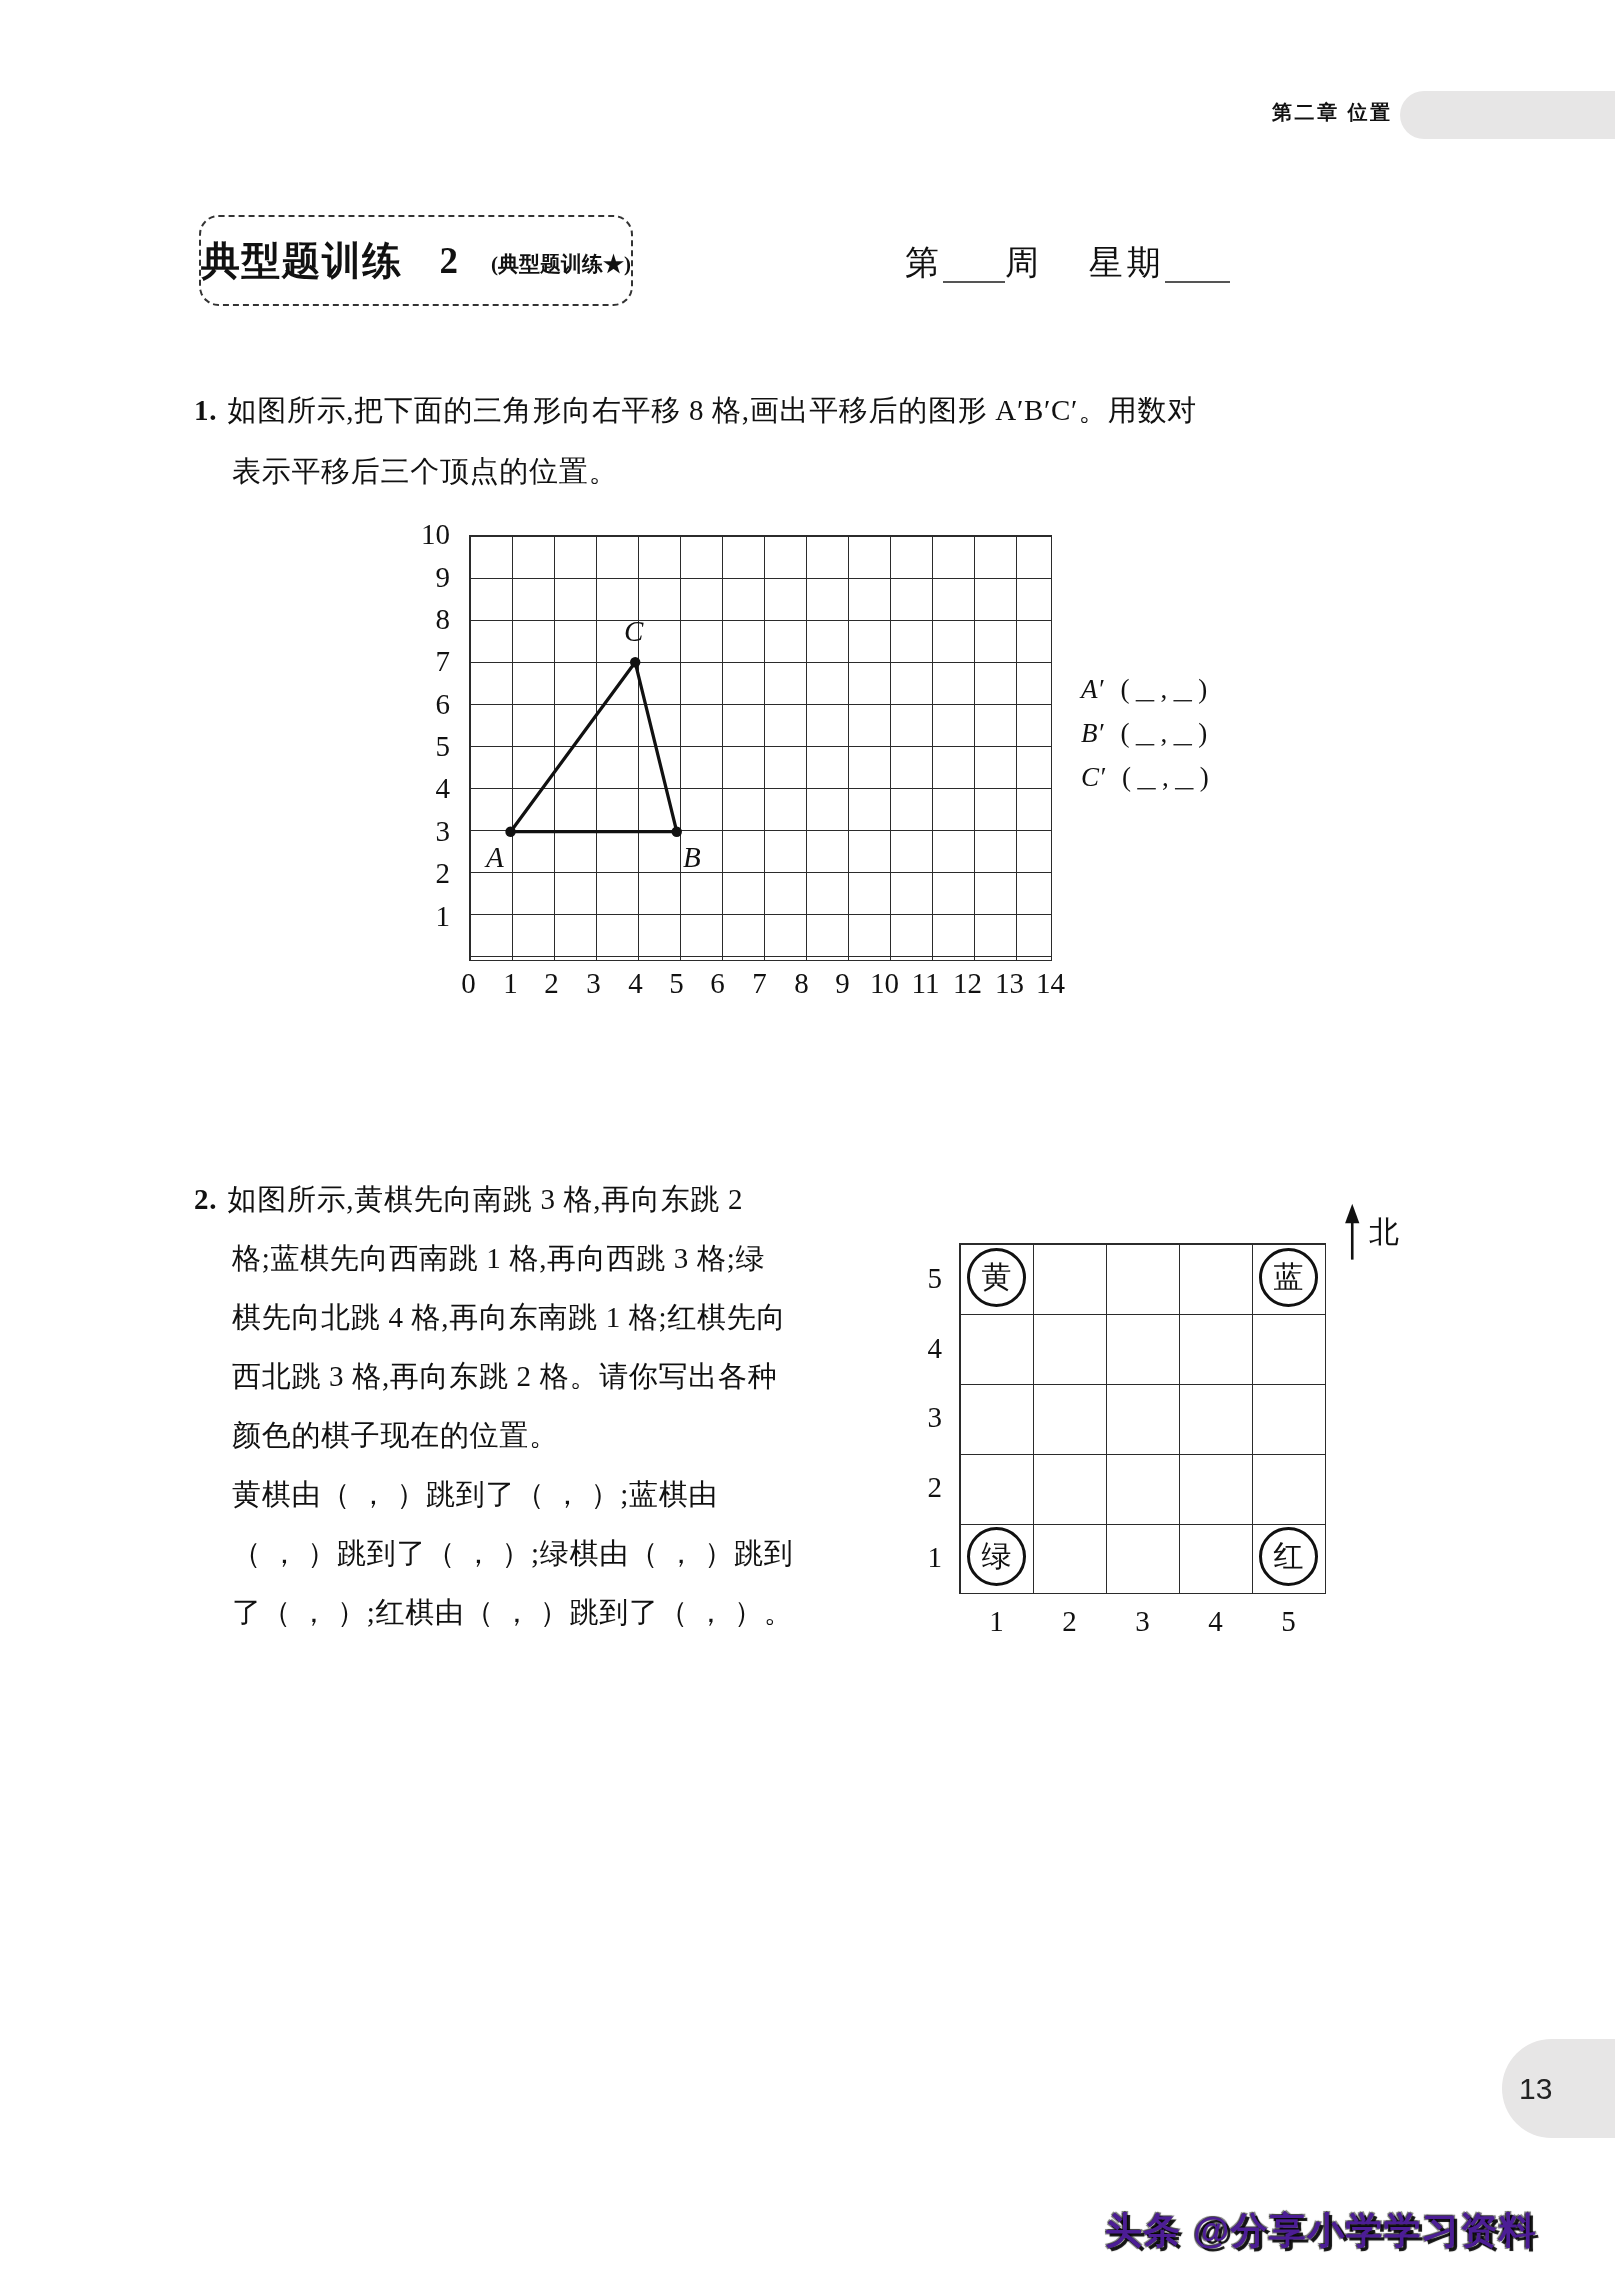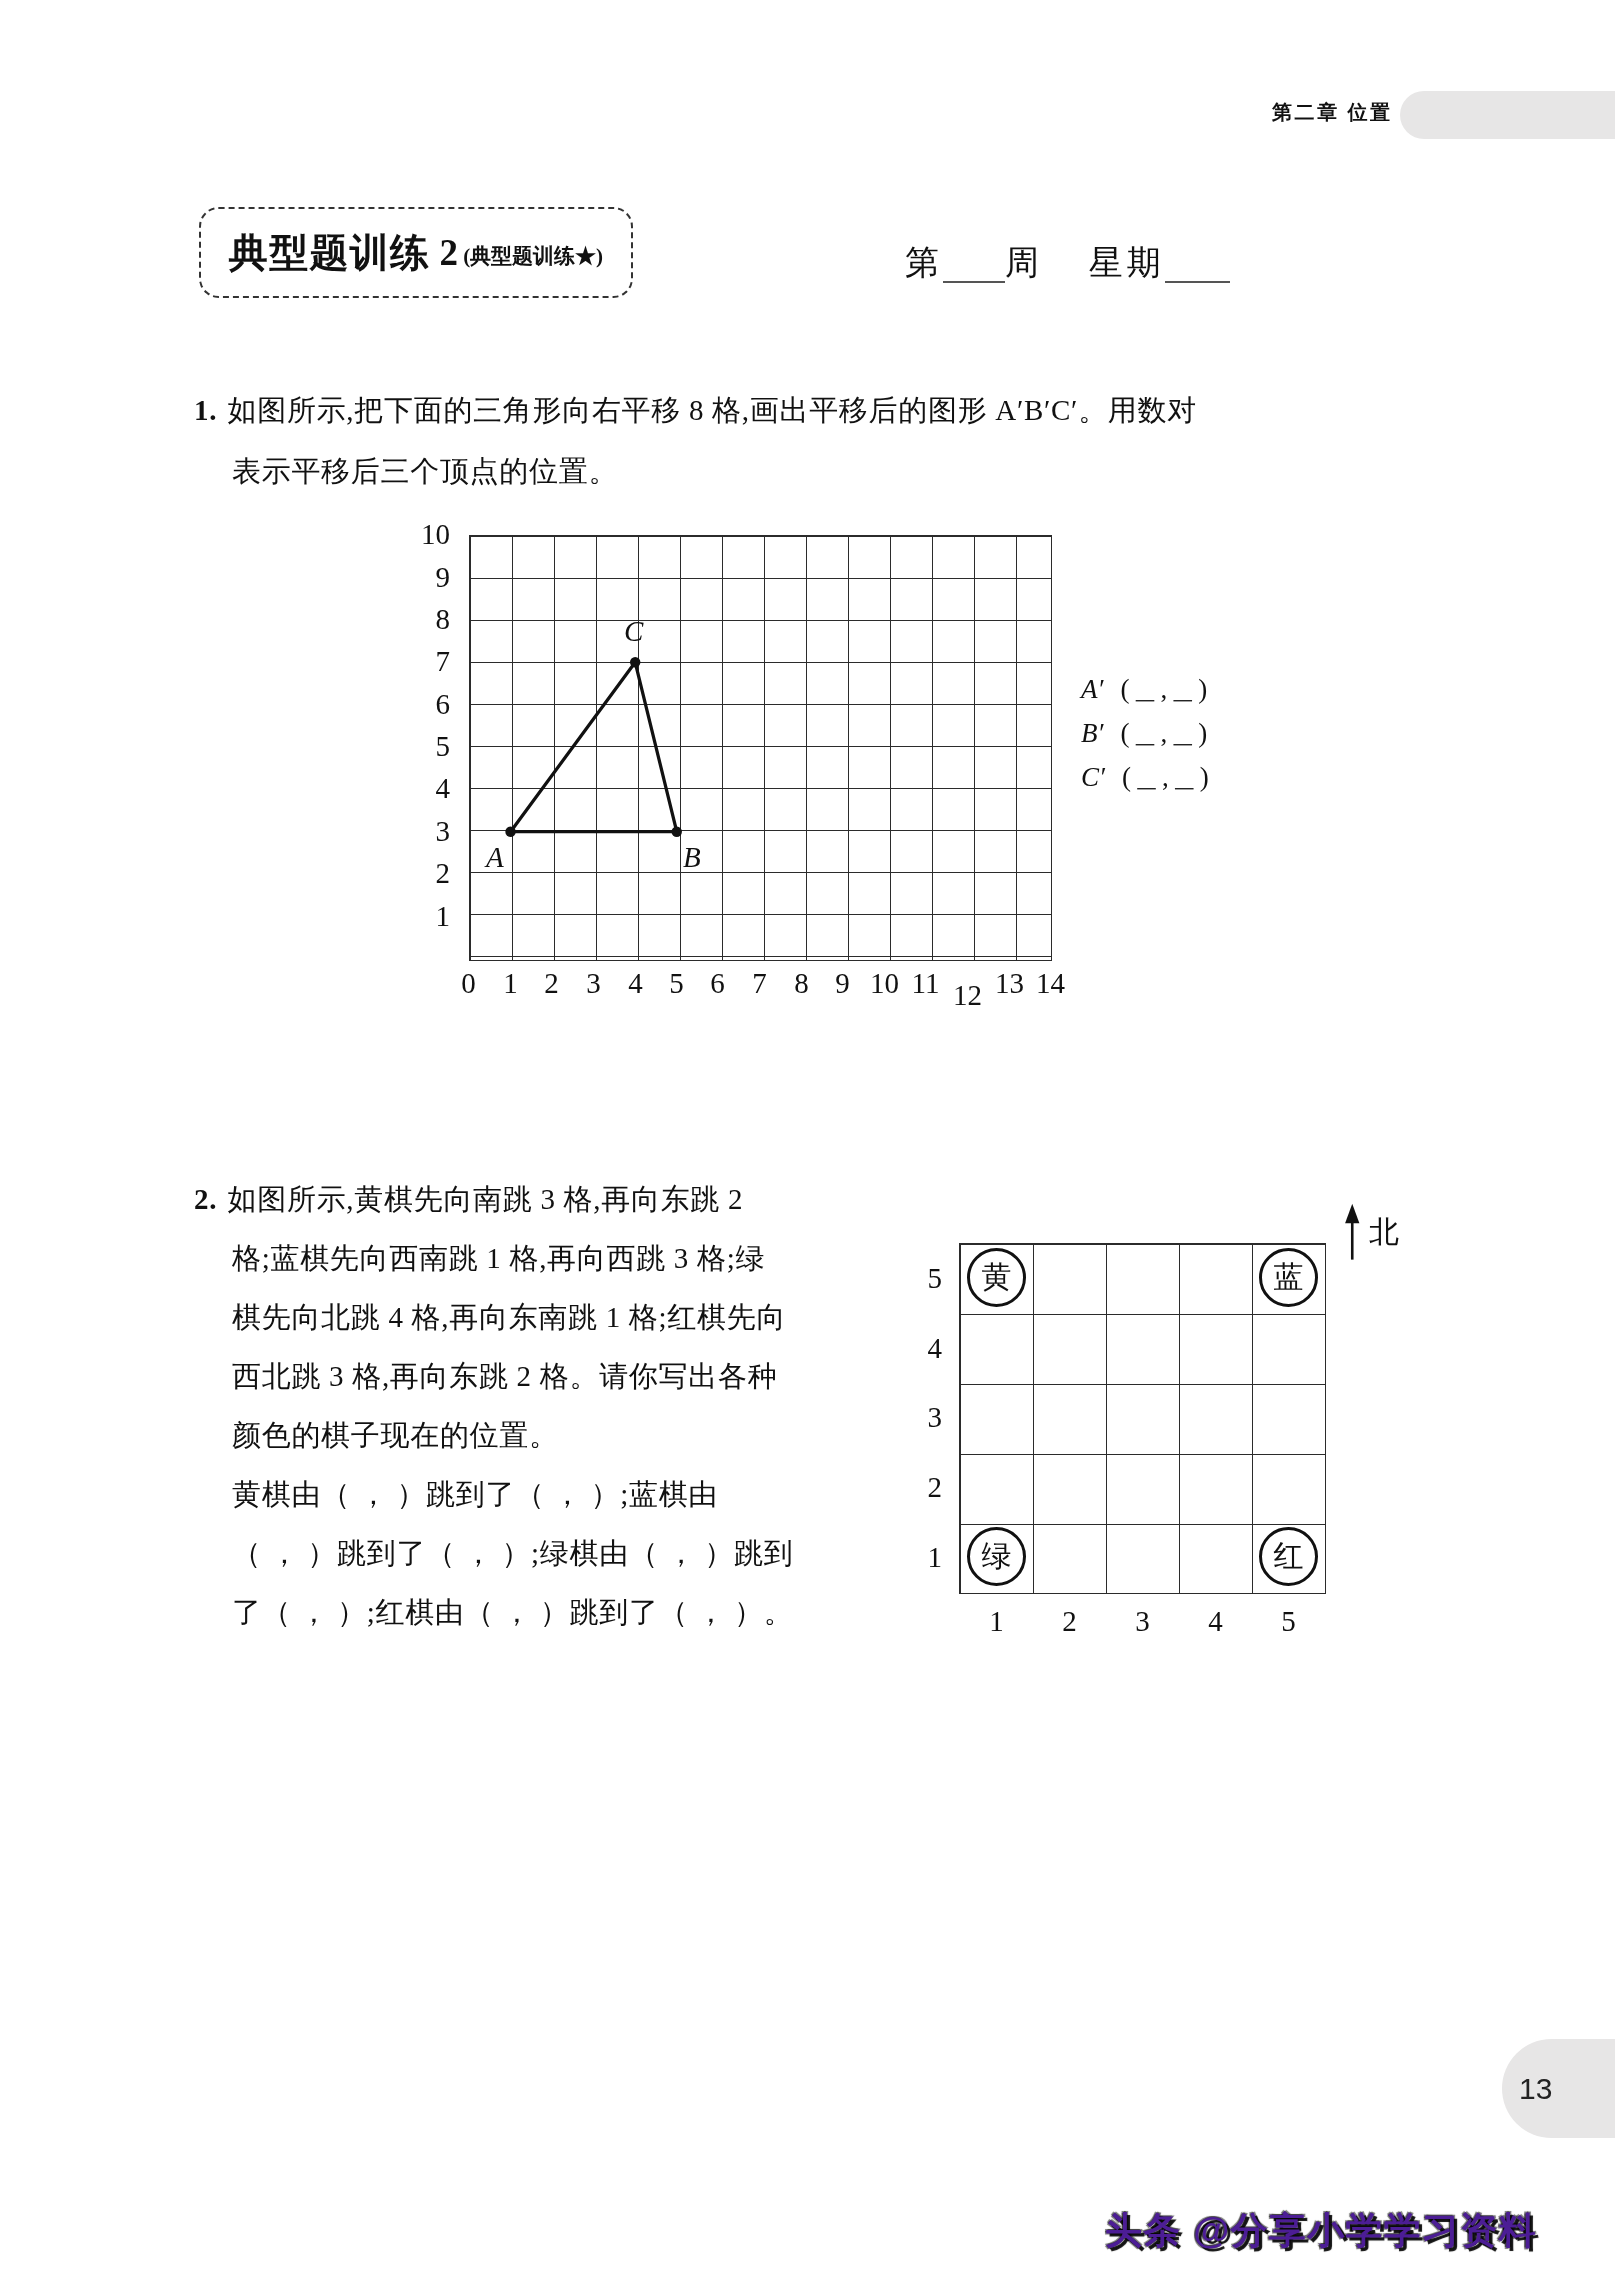--- a/index.html
+++ b/index.html
@@ -61,21 +61,21 @@
   }
 </style>
 </head>
 <body>
 
 <div class="page">
 
   <div class="abs pill pill-top" style="left:1400px;top:91px;width:222px;height:48px;"></div>
   <div class="abs chapter" style="left:1272px;top:99px;">第二章  位置</div>
 
-  <div class="abs titlebox" style="left:199px;top:207px;width:430px;height:87px;">
+  <div class="abs titlebox" style="left:199px;top:215px;width:430px;height:87px;justify-content:space-between;">
     <span class="main">典型题训练</span>
       <span class="tnum">2</span>
       <span class="level">(典型题训练★)</span>
   </div>
 
   <div class="abs week" style="left:905px;top:240px;">
     <span>第</span><span class="blank" style="width:62px;"></span><span>周</span><span style="display:inline-block;width:46px;"></span><span>星期</span><span class="blank" style="width:65px;"></span>
   </div>
 
   <div class="abs ptext" style="left:194px;top:380px;">
@@ -101,21 +101,21 @@
   <span class="abs axis-lbl" style="left:537px;top:967px;width:29px;">2</span>
   <span class="abs axis-lbl" style="left:579px;top:967px;width:29px;">3</span>
   <span class="abs axis-lbl" style="left:621px;top:967px;width:29px;">4</span>
   <span class="abs axis-lbl" style="left:662px;top:967px;width:29px;">5</span>
   <span class="abs axis-lbl" style="left:703px;top:967px;width:29px;">6</span>
   <span class="abs axis-lbl" style="left:745px;top:967px;width:29px;">7</span>
   <span class="abs axis-lbl" style="left:787px;top:967px;width:29px;">8</span>
   <span class="abs axis-lbl" style="left:828px;top:967px;width:29px;">9</span>
   <span class="abs axis-lbl" style="left:870px;top:967px;width:29px;">10</span>
   <span class="abs axis-lbl" style="left:911px;top:967px;width:29px;">11</span>
-  <span class="abs axis-lbl" style="left:953px;top:967px;width:29px;margin-top:12px;">12</span>
+  <span class="abs axis-lbl" style="left:953px;top:967px;width:29px;">12</span>
   <span class="abs axis-lbl" style="left:995px;top:967px;width:29px;">13</span>
   <span class="abs axis-lbl" style="left:1036px;top:967px;width:29px;">14</span>
 
   <svg class="abs" style="left:469px;top:535px;" width="582" height="424" viewBox="0 0 893 650">
     <polygon points="63.75,455 318.75,455 255,195" fill="none" stroke="#111" stroke-width="5" stroke-linejoin="round"></polygon>
     <circle cx="63.75" cy="455" r="8" fill="#111"></circle>
     <circle cx="318.75" cy="455" r="8" fill="#111"></circle>
     <circle cx="255" cy="195" r="8" fill="#111"></circle>
   </svg>
   <span class="abs vertex-lbl" style="left:486px;top:841px;">A</span>

